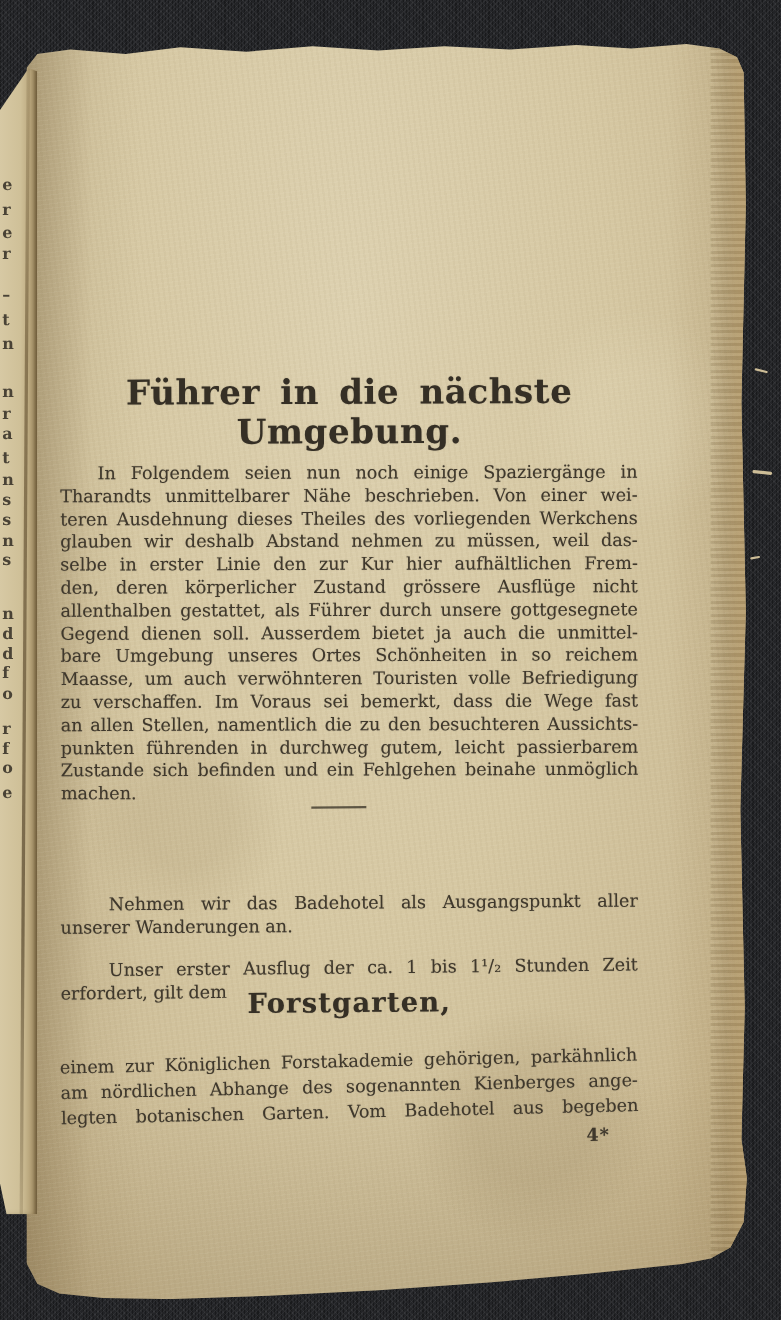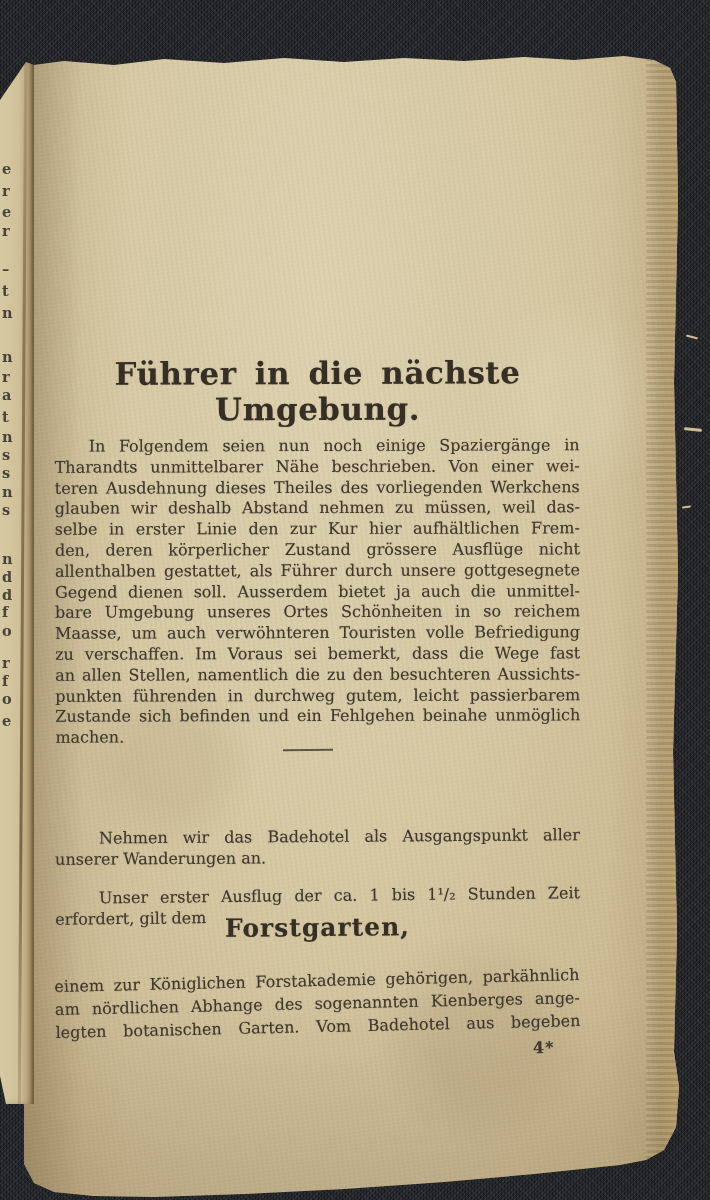--- a/index.html
+++ b/index.html
@@ -20,21 +20,21 @@
   .photo{
     position:relative;width:710px;height:1200px;overflow:hidden;
     background-color:var(--background);
     background-image:
       repeating-linear-gradient(45deg, rgba(255,255,255,0.045) 0 1px, transparent 1px 4px),
       repeating-linear-gradient(-45deg, rgba(255,255,255,0.05) 0 1px, transparent 1px 3px),
       repeating-linear-gradient(90deg, rgba(0,0,0,0.28) 0 1px, transparent 1px 3px);
   }
   
   .main-page{
-    position:absolute;left:24px;top:52px;width:656px;height:1148px;
+    position:absolute;left:24px;top:36px;width:656px;height:1148px;
     background:
       linear-gradient(to top, rgba(125,108,75,0.22), rgba(125,108,75,0) 18%),
       linear-gradient(to right, rgba(105,85,50,0.38), rgba(105,85,50,0.05) 9%, rgba(105,85,50,0) 16%),
       linear-gradient(to left, rgba(140,115,70,0.45), rgba(140,115,70,0.12) 5%, rgba(140,115,70,0) 11%),
       radial-gradient(ellipse at 45% 22%, var(--paper-light) 0%, var(--paper) 45%, #cdbd97 72%, var(--paper-dark) 100%);
     clip-path:polygon(
       0px 26px,10px 13px,40px 9px,90px 13px,140px 7px,200px 11px,260px 6px,320px 10px,
       380px 6px,440px 9px,500px 5px,550px 8px,600px 4px,630px 8px,646px 16px,652px 30px,
       654px 150px,650px 330px,654px 520px,649px 700px,653px 880px,650px 1000px,655px 1035px,
       652px 1075px,640px 1098px,622px 1108px,596px 1113px,510px 1122px,420px 1130px,

